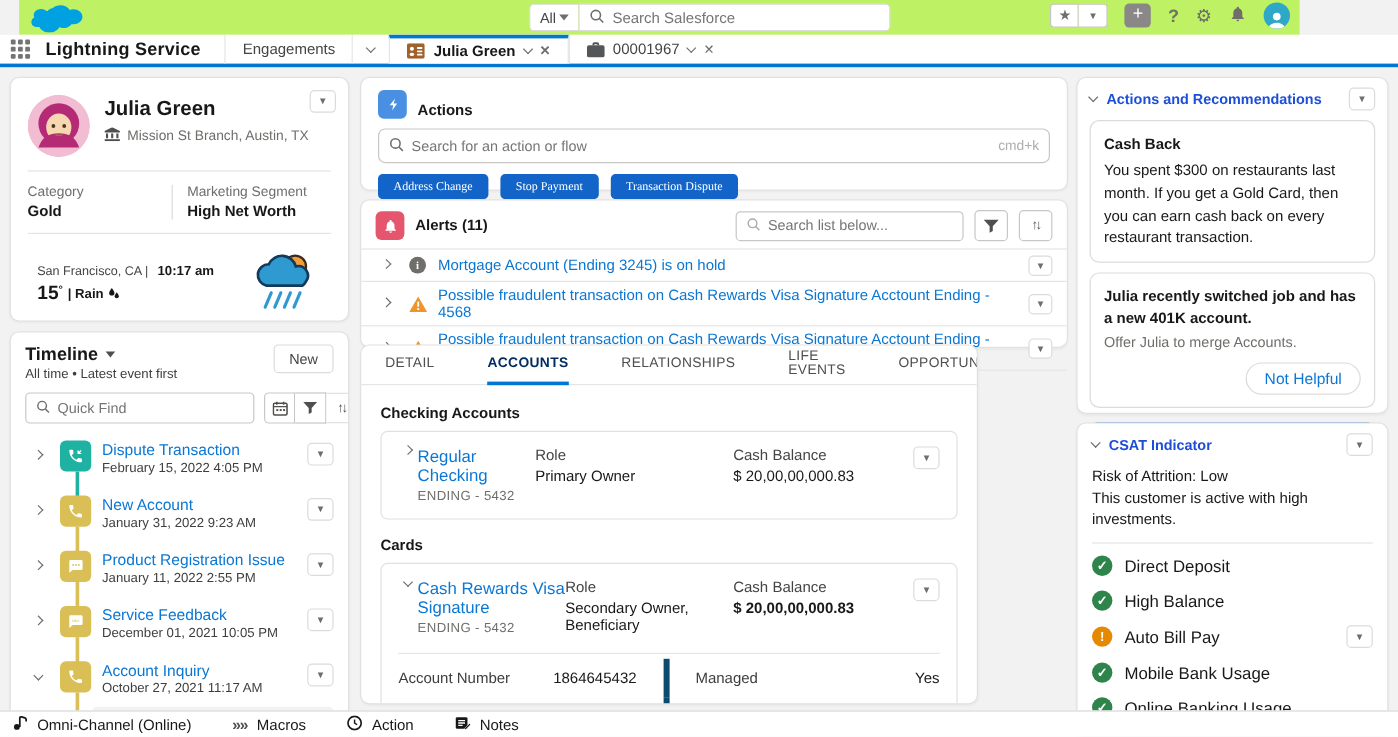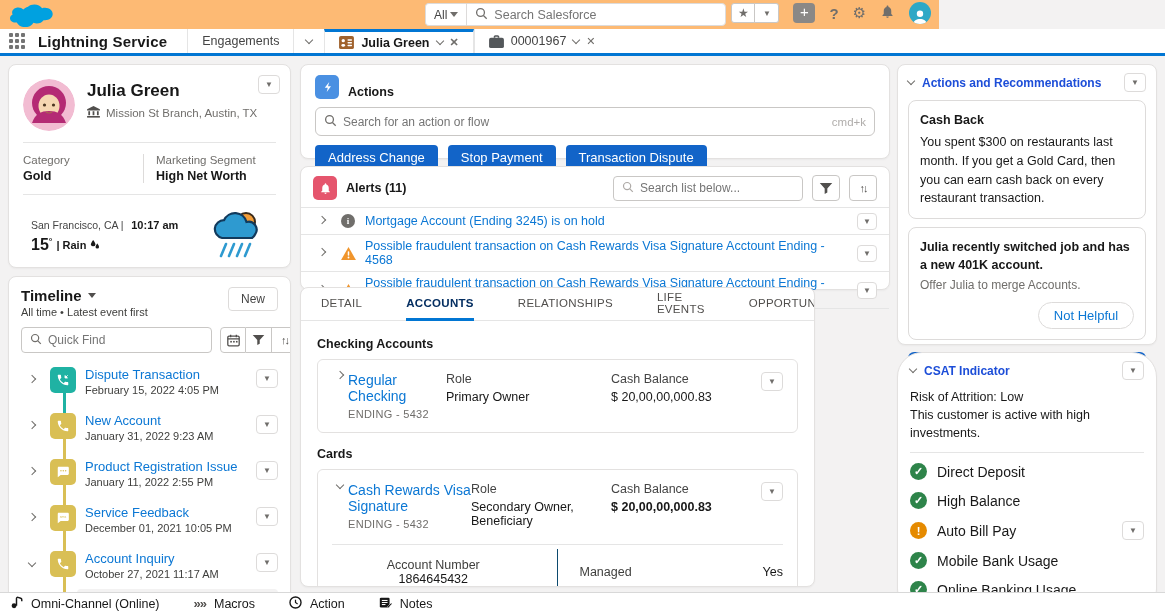--- a/index.html
+++ b/index.html
@@ -1,20 +1,20 @@
 <!DOCTYPE html>
 <html><head>
 <meta charset="utf-8">
 <style>
   * { box-sizing: border-box; margin: 0; padding: 0; }
   html,body { width:1165px; height:614px; overflow:hidden; background:#f3f2f2;
     font-family:"Liberation Sans", sans-serif; font-size:13px; color:#181818; }
 
   
-  .g-header { position:absolute; left:0; top:0; width:939px; height:29px; background:#fdba74; }
+  .g-header { position:absolute; left:16px; top:0; width:1067px; height:29px; background:#bef264; }
   .cloud-logo { position:absolute; left:10px; top:3px; }
   .g-search { position:absolute; left:425px; top:3px; display:flex; align-items:center; height:23px; }
   .scope-btn { display:flex; align-items:center; gap:3px; padding:0 8px; height:23px; border:1px solid #dddbda; border-right:none; border-radius:4px 0 0 4px; background:#fff; color:#444; font-size:12px; cursor:pointer; }
   .g-search-box { display:flex; align-items:center; gap:6px; width:260px; height:23px; border:1px solid #dddbda; border-radius:0 4px 4px 0; background:#fff; padding:0 8px; }
   .g-search-box input { border:none; outline:none; flex:1; font-size:12.5px; color:#333; font-family:inherit; }
   .hdr-icons { position:absolute; right:8px; top:2px; display:flex; align-items:center; gap:14px; }
   .fav-group { display:flex; }
   .fav-btn { width:24px; height:20px; border:1px solid #c9c7c5; background:#fff; display:flex; align-items:center; justify-content:center; color:#706e6b; font-size:12px; }
   .fav-btn.l { border-radius:3px 0 0 3px; }
   .fav-btn.r { border-radius:0 3px 3px 0; border-left:none; font-size:8px; }
@@ -90,21 +90,21 @@
   .connector { position:absolute; left:42px; top:26px; width:3px; bottom:-1px; }
   .tl-detail { margin:-8px 0 14px 56px; background:#f3f2f2; border-radius:4px; padding:7px 10px; }
 
   
   #actions-card { left:300px; top:64px; width:590px; height:95px; padding:10px 14px; }
   .panel-title-row { display:flex; align-items:flex-end; gap:9px; }
   .panel-title { font-size:12.5px; font-weight:bold; color:#181818; }
   .action-search { margin-top:8px; height:29px; border-radius:6px; }
   .shortcut { color:#b0adab; font-size:11.5px; }
   .action-btns { display:flex; gap:10px; margin-top:9px; }
-  .btn-brand { background:#0b5ed7; background:#1264c8; border:none; color:#fff; border-radius:4px; padding:5px 13px; font-size:13px; cursor:pointer; font-family:Liberation Sans, sans-serif; }
+  .btn-brand { background:#0b5ed7; background:#1264c8; border:none; color:#fff; border-radius:4px; padding:5px 13px; font-size:10px; cursor:pointer; font-family:Liberation Serif, serif; }
 
   
   #alerts-card { left:300px; top:166px; width:590px; height:124px; padding:6px 0 0; }
   .alerts-head { display:flex; align-items:center; gap:9px; padding:2px 12px 6px; }
   .alerts-head .spacer { flex:1; }
   .alerts-search { width:190px; height:25px; }
   .alert-row { display:flex; align-items:center; gap:9px; border-top:1px solid #e5e5e5; padding:4px 12px; }
   .alert-text { flex:1; font-size:12.5px; }
   .alert-row .menu-btn { width:20px; height:17px; }
   .sev { width:16px; height:16px; flex:none; display:flex; align-items:center; justify-content:center; }
@@ -124,41 +124,41 @@
   .acct-name { font-size:14px; }
   .acct-ending { font-size:11px; color:#706e6b; margin-top:4px; letter-spacing:.3px; }
   .acct-col { width:165px; flex:none; font-size:12.5px; }
   .acct-col .lab { color:#444; }
   .acct-col .val { margin-top:4px; color:#181818; }
   .acct-col.balance { width:150px; }
   .bold { font-weight:bold; }
   .acct-chev { margin-top:3px; width:16px; flex:none; display:flex; justify-content:center; cursor:pointer; }
   .detail-grid { display:grid; grid-template-columns:1fr 1fr; border-top:1px solid #e5e5e5; margin-top:14px; padding-top:4px; }
   .dg-cell { display:flex; justify-content:space-between; align-items:center; padding:9px 0; font-size:12.5px; }
-  .dg-cell.left { padding-right:22px; border-right:1px solid #0c4a6e;flex-direction:column; }
+  .dg-cell.left { padding-right:22px; border-right:5px solid #0c4a6e; }
   .dg-cell.right { padding-left:22px; }
   .dg-label { color:#3e3e3c; }
   .dg-value { color:#181818; }
   .filter-sq { width:28px; height:26px; border:1px solid #c9c7c5; border-radius:4px; background:#fff; display:flex; align-items:center; justify-content:center; cursor:pointer; }
 
   
   #reco-card { left:897px; top:64px; width:260px; height:281px; padding:8px 10px; }
   .r-head { display:flex; align-items:center; gap:8px; }
   .r-head .chev { border-color:#706e6b; }
   .r-title { flex:1; font-size:12px; font-weight:bold; color:#1d4ed8; }
   .reco-box { border:1px solid #dddbda; border-radius:8px; padding:10px 11px; margin-top:8px; }
   .reco-title { font-size:12.5px; font-weight:bold; line-height:1.45; }
   .reco-body { font-size:12.5px; color:#181818; line-height:1.5; margin-top:4px; }
   .reco-sub { font-size:12px; color:#706e6b; margin-top:4px; }
   .reco-btns { display:flex; gap:8px; margin-top:10px; }
   .btn-outline { flex:1; border:1px solid #dddbda; background:#fff; color:#0b77d4; border-radius:14px; padding:5px 10px; font-size:13px; cursor:pointer; text-align:center; font-family:inherit; }
   .btn-outline.solo { flex:none; margin-left:auto; min-width:96px; }
   .add-action { width:100%; margin-top:12px; background:#1264c8; color:#fff; border:none; border-radius:6px; padding:8px 0; font-size:13px; cursor:pointer; font-family:inherit; }
 
-  #csat-card { left:897px; top:352px; width:260px; height:262px; padding:8px 12px;border-radius:25px; }
+  #csat-card { left:897px; top:352px; width:260px; height:262px; padding:8px 12px; }
   .csat-top { display:flex; gap:12px; align-items:center; margin-top:8px; padding-bottom:10px; border-bottom:1px solid #e5e5e5; }
   .donut-wrap { position:relative; width:62px; height:62px; flex:none; }
   .donut-label { position:absolute; inset:0; display:flex; align-items:center; justify-content:center; font-size:13px; color:#181818; }
   .csat-text { font-size:12.5px; line-height:1.45; color:#181818; }
   .csat-list { margin-top:4px; }
   .csat-item { display:flex; align-items:center; gap:10px; padding:6px 0; }
   .csat-item .label { flex:1; font-size:14px; }
   .status-dot { width:17px; height:17px; border-radius:50%; color:#fff; display:flex; align-items:center; justify-content:center; font-size:11px; font-weight:bold; flex:none; }
   .status-success { background:#2e844a; }
   .status-warning { background:#e58a00; }

